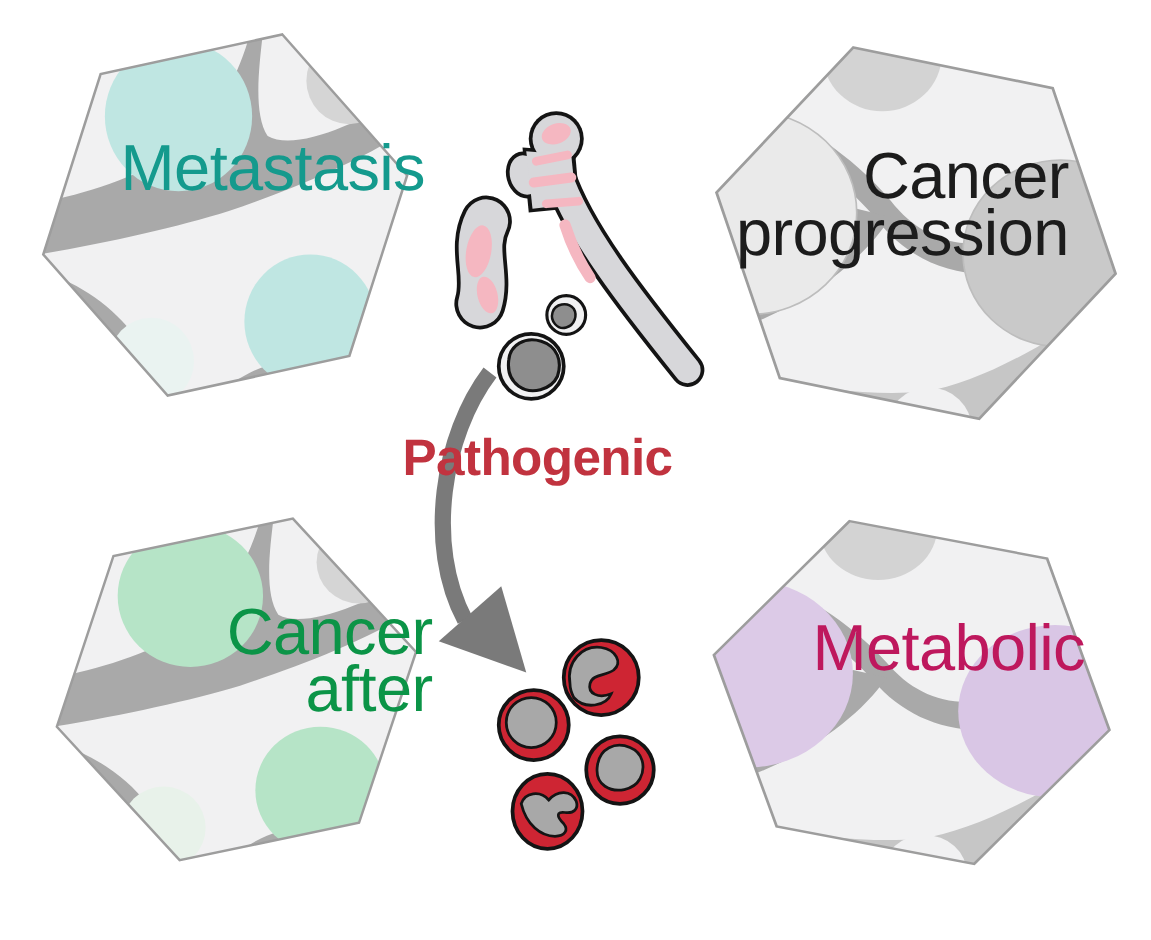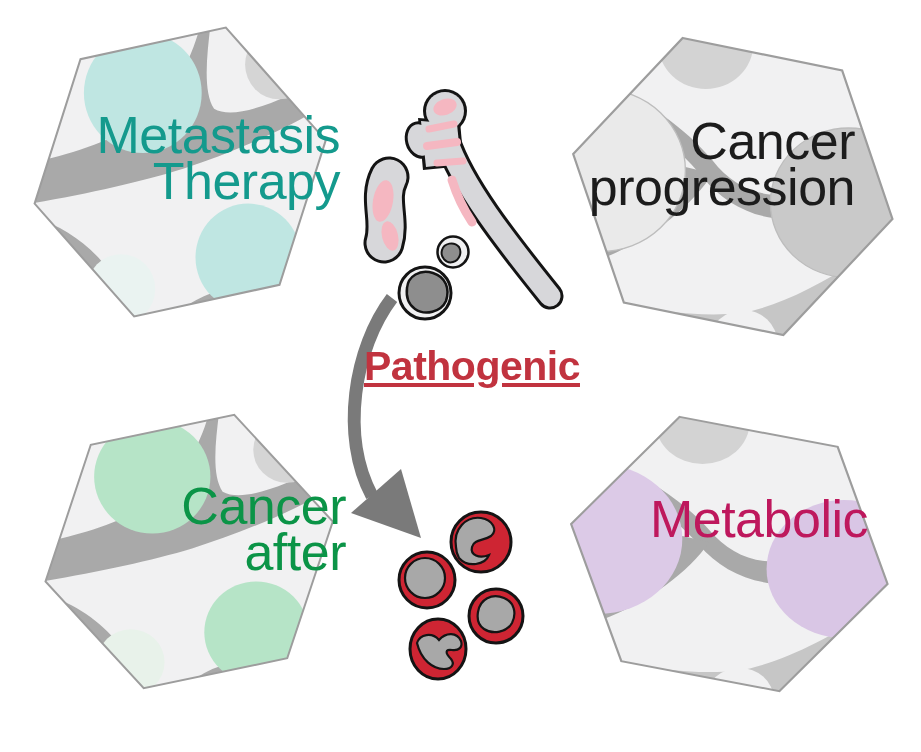--- a/index.html
+++ b/index.html
@@ -12,22 +12,22 @@
   .hex-bg{fill:#f1f1f2;}
   .hex-web{fill:#a9a9a9;}
   .hex-web-light{fill:#c6c6c6;}
   .hex-border{fill:none;stroke:#9d9d9d;stroke-width:0.65;}
   .hex-label{
     position:absolute;width:300px;text-align:right;
     font-weight:normal;font-size:52px;line-height:46px;
     letter-spacing:-0.5px;white-space:nowrap;
   }
   .fig-title{
-    position:absolute;left:322px;top:340px;width:300px;text-align:center;
-    font-weight:bold;font-size:41px;line-height:52px;letter-spacing:-0.5px;white-space:nowrap;text-decoration:underline;
+    position:absolute;left:322px;top:340px;width:300px;
+    font-weight:bold;font-size:41px;line-height:52px;letter-spacing:-0.5px;white-space:nowrap;
   }
 </style>
 </head>
 <body>
 
 <svg class="canvas-svg" width="921" height="752" viewBox="0 0 921 752">
   <defs>
     <path id="hexL" d="M64.8,4.3 L97,40 L82.1,85.7 L35.2,95.7 L3.1,60 L17.9,14.3 Z"></path>
     <path id="hexR" d="M35.2,4.3 L82.1,14.3 L96.9,60 L64.8,95.7 L17.9,85.7 L3,40 Z"></path>
     <clipPath id="clipL">
@@ -136,21 +136,20 @@
       <path d="M478,612 C480,599 492,593 504,598 C514,602 517,613 512,623 C507,632 493,635 484,629 C478,625 477,618 478,612 Z" stroke="#141414" stroke-width="2.2" fill="#a8a8a8"></path>
 
       <ellipse cx="438" cy="649" rx="28" ry="30" stroke="#141414" stroke-width="3" fill="#ce2533"></ellipse>
       <path d="M417,643 C420,634 432,632 439,640 C446,632 457,632 461,641 C463,647 459,651 452,650 C445,649 445,653 451,659 C455,664 452,669 444,669 C433,669 421,660 417,643 Z" stroke="#141414" stroke-width="2.2" fill="#a8a8a8"></path>
     </g>
   </g>
 </svg>
 
 <div class="hex-label" style="left: 40px; top: 112px; color: rgb(20, 154, 141);">
   <div>Metastasis</div>
-  <div>Therapy</div>
 </div>
 
 <div class="hex-label" style="left: 555px; top: 118px; color: rgb(28, 28, 28);">
   <div>Cancer</div>
   <div>progression</div>
 </div>
 
 <div class="hex-label" style="left: 46px; top: 483px; color: rgb(11, 148, 71);">
   <div>Cancer</div>
   <div>after</div>

